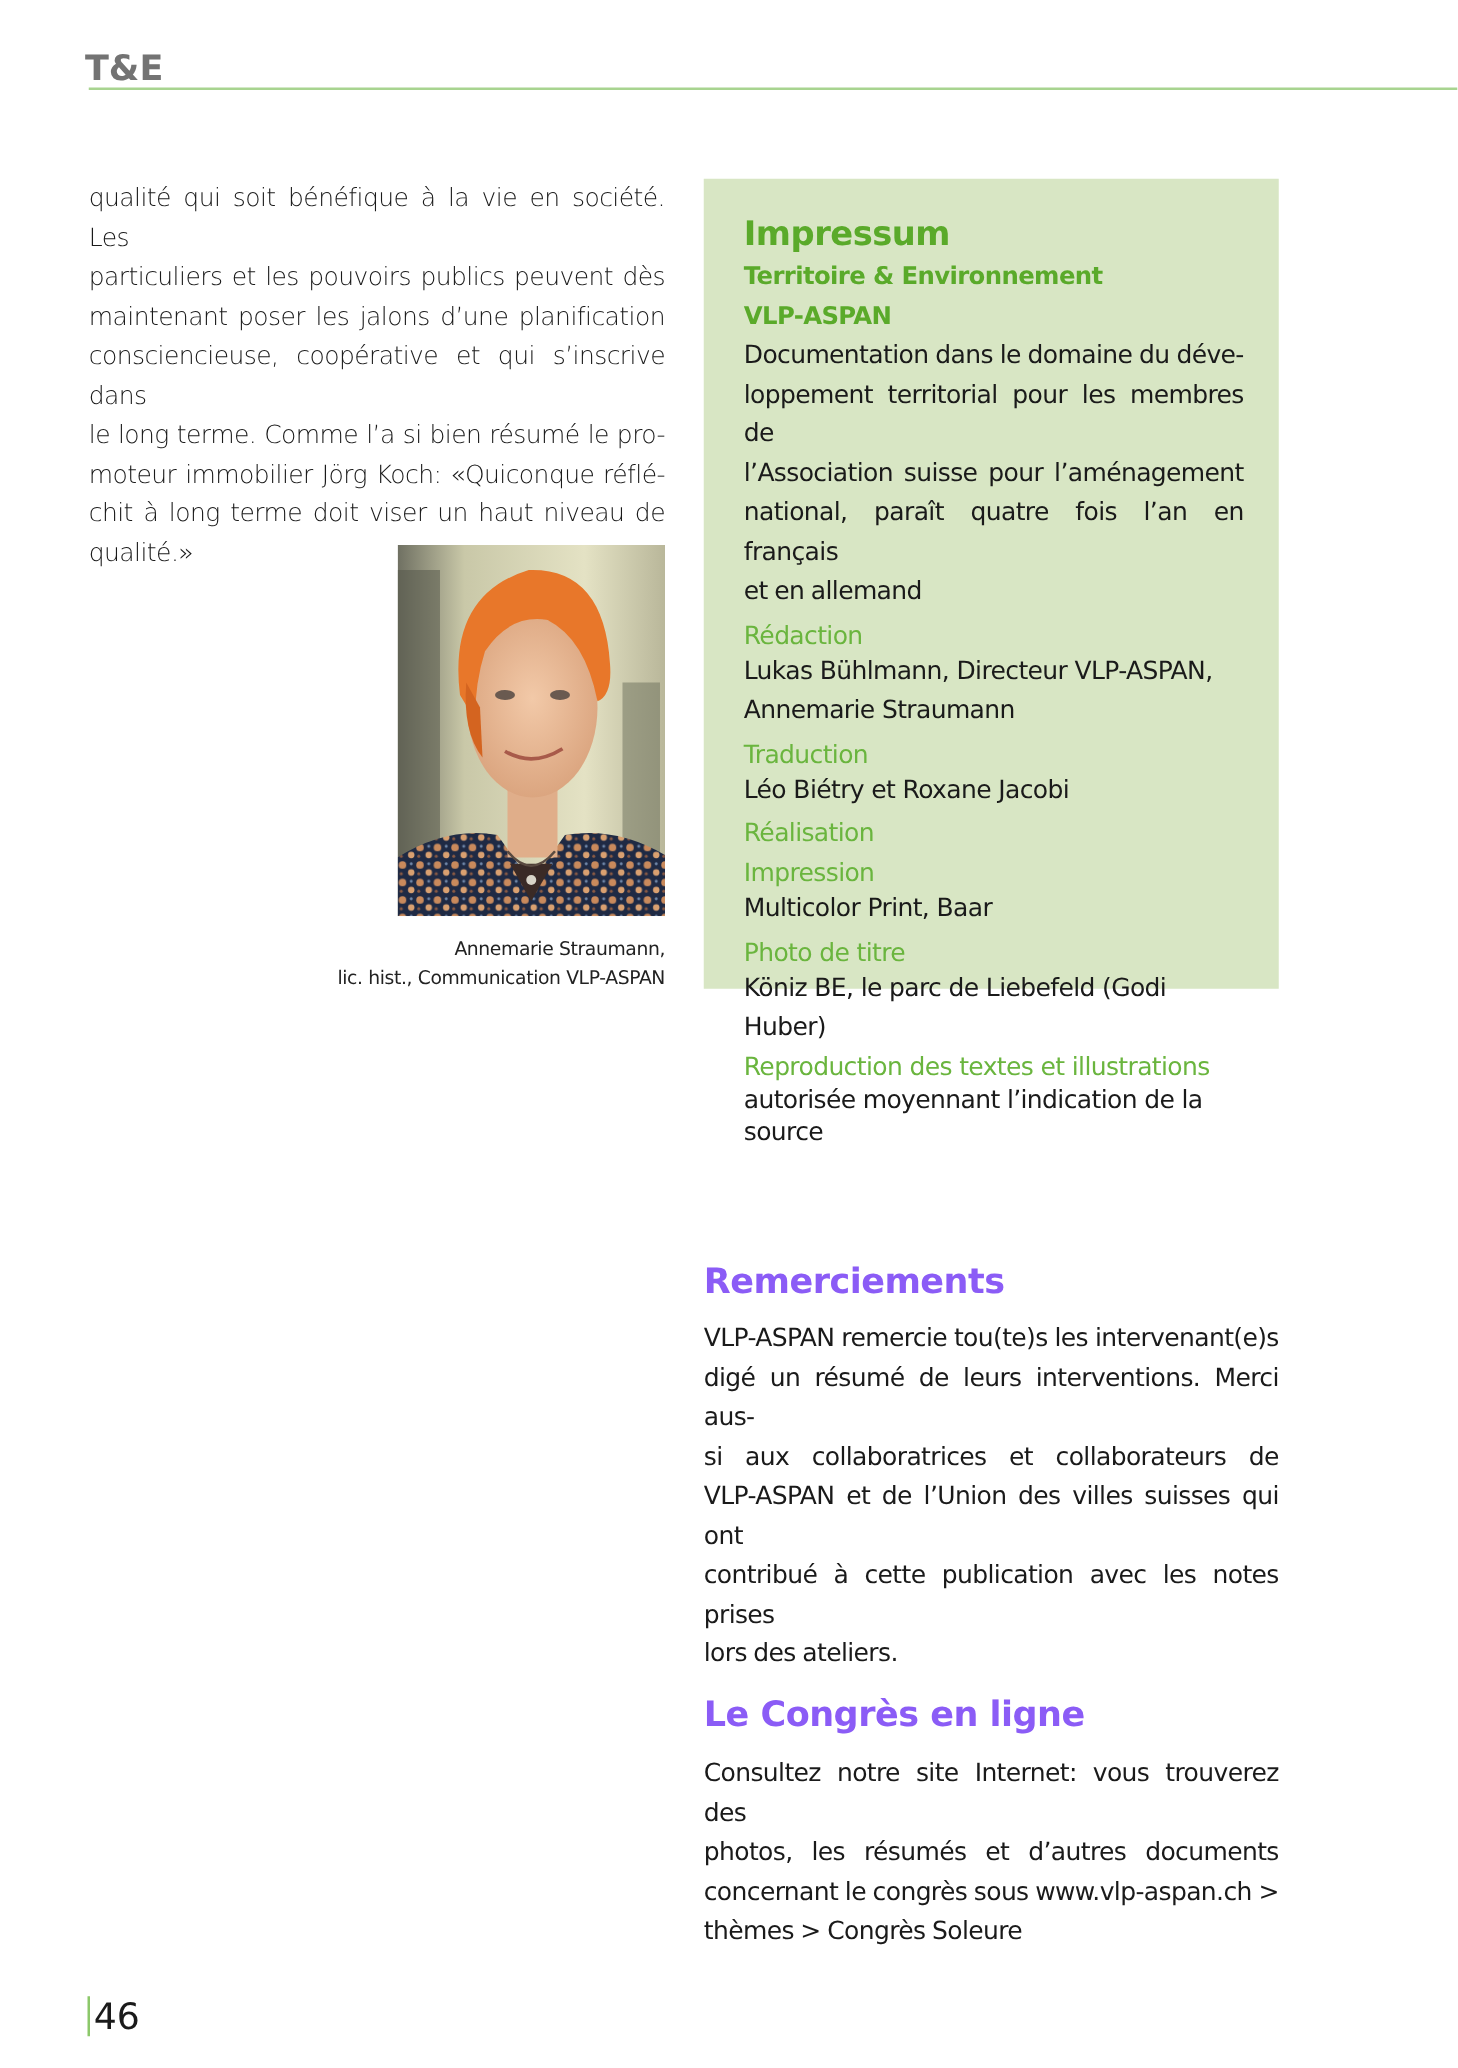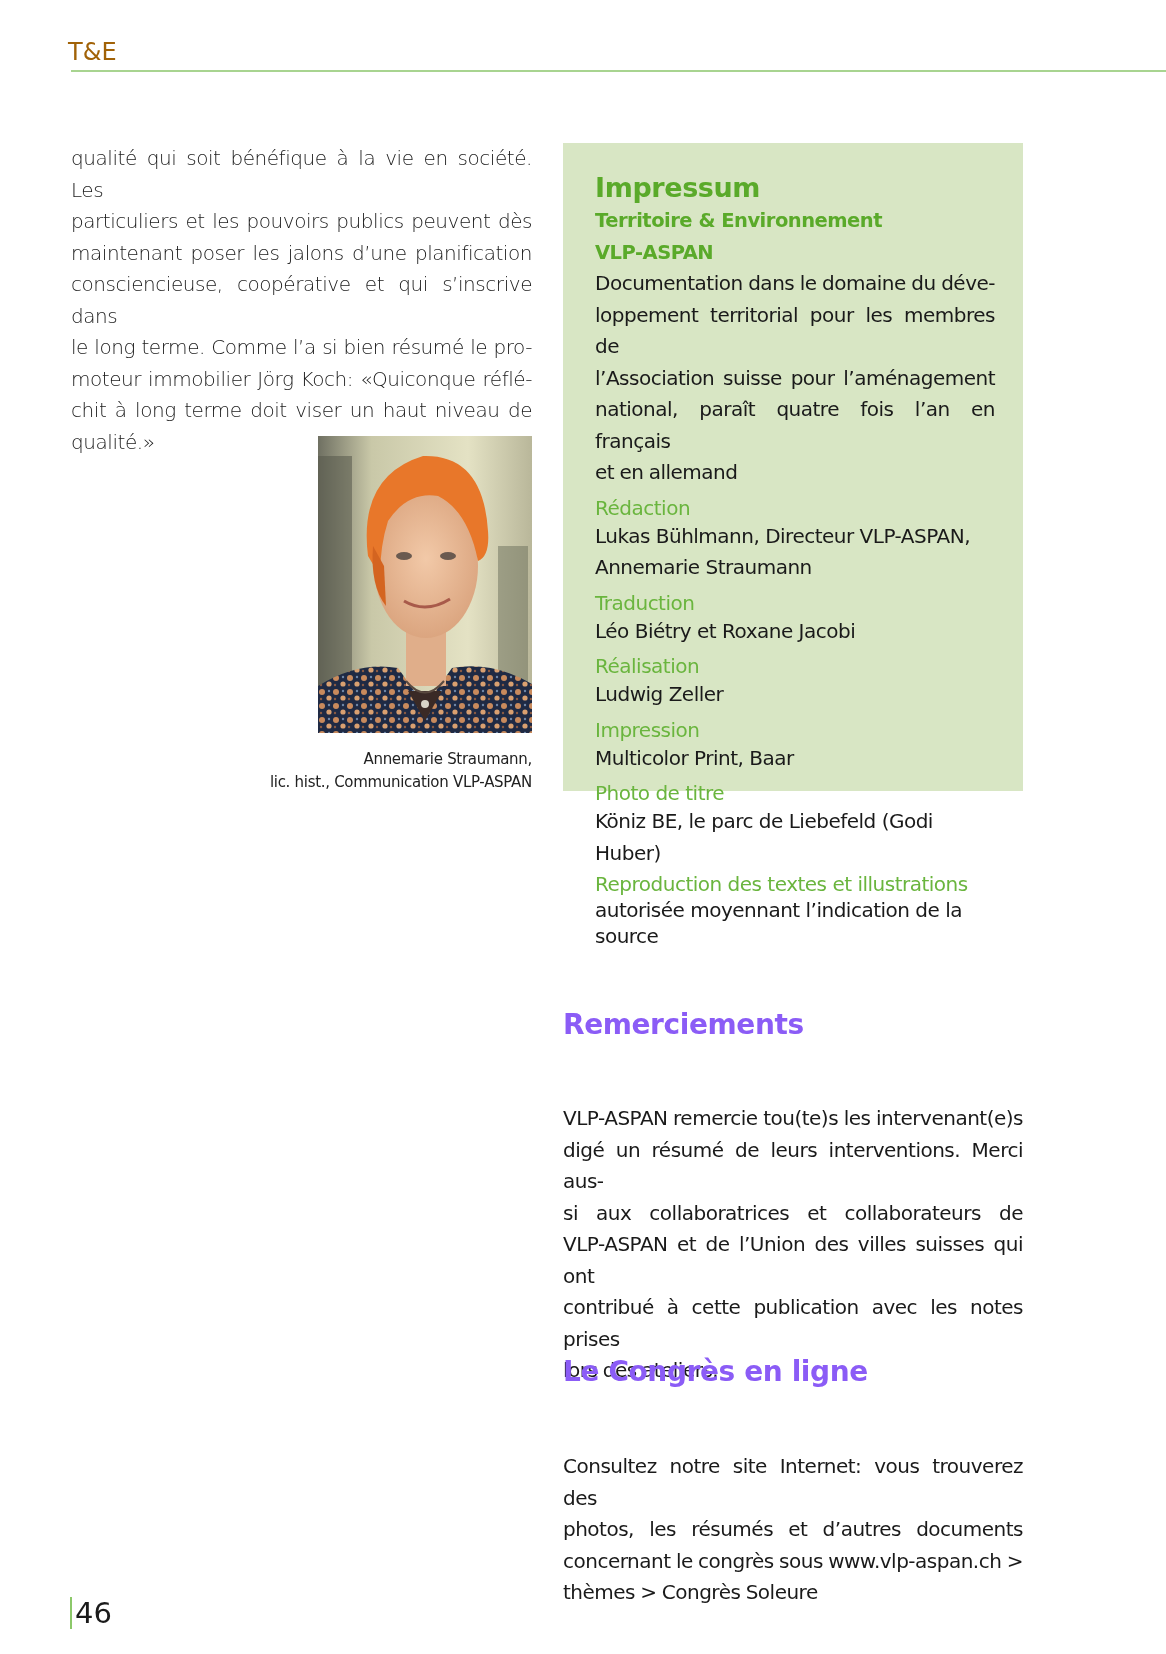--- a/index.html
+++ b/index.html
@@ -3,22 +3,22 @@
 <meta charset="utf-8">
 <style>
   html, body { margin: 0; padding: 0; background: #ffffff; }
   body {
     width: 1166px; height: 1654px; position: relative; overflow: hidden;
     font-family: "DejaVu Sans", "Liberation Sans", sans-serif;
     color: #1a1a1a;
   }
   .abs { position: absolute; }
   .header-title {
-    left: 68px; top: 38px; font-size: 24px; font-weight: normal;
-    color: #a16207; letter-spacing: 0px;
+    left: 68px; top: 38px; font-size: 28px; font-weight: bold;
+    color: #737373; letter-spacing: 0px;
     font-family: "DejaVu Sans", sans-serif;
   }
   .header-rule {
     left: 71px; top: 70px; width: 1095px; height: 2px; background: #a8d490;
   }
   .left-col {
     left: 71px; top: 143px; width: 461px;
     font-size: 20px; line-height: 31.5px; text-align: justify;
     font-family: "DejaVu Sans", sans-serif; font-weight: 300;
     letter-spacing: -0.45px; word-spacing: -0.5px;
@@ -60,21 +60,21 @@
     font-size: 20px; line-height: 31.5px; color: #1a1a1a;
     letter-spacing: -0.5px;
   }
   .imp-value.tight { line-height: 26px; }
   .section-title {
     font-size: 28px; font-weight: bold; color: #8b5cf6;
     letter-spacing: -0.4px; line-height: 34px; margin-top: 20px;
   }
   .section-body {
     font-size: 20px; line-height: 31.5px; text-align: justify;
-    letter-spacing: -0.5px; word-spacing: -0.6px; color: #1a1a1a; margin-top: 48px;
+    letter-spacing: -0.5px; word-spacing: -0.6px; color: #1a1a1a;
   }
   .remerciements-title { left: 563px; top: 988px; width: 460px; }
   .remerciements-body { left: 563px; top: 1055px; width: 460px; }
   .congres-title { left: 563px; top: 1335px; width: 460px; }
   .congres-body { left: 563px; top: 1403px; width: 460px; }
   .page-marker {
     left: 70px; top: 1597px; width: 2px; height: 32px; background: #8cc86a;
   }
   .page-number {
     left: 75px; top: 1596px; font-size: 29px; color: #1a1a1a;
@@ -160,23 +160,20 @@
       <span class="line">Lukas Bühlmann, Directeur VLP-ASPAN,</span>
       <span class="line">Annemarie Straumann</span>
     </div>
 
     <div class="imp-label">Traduction</div>
     <div class="imp-value">
       <span class="line">Léo Biétry et Roxane Jacobi</span>
     </div>
 
     <div class="imp-label">Réalisation</div>
-    <div class="imp-value">
-      <span class="line">Ludwig Zeller</span>
-    </div>
 
     <div class="imp-label">Impression</div>
     <div class="imp-value">
       <span class="line">Multicolor Print, Baar</span>
     </div>
 
     <div class="imp-label">Photo de titre</div>
     <div class="imp-value">
       <span class="line">Köniz BE, le parc de Liebefeld (Godi</span>
       <span class="line">Huber)</span>

